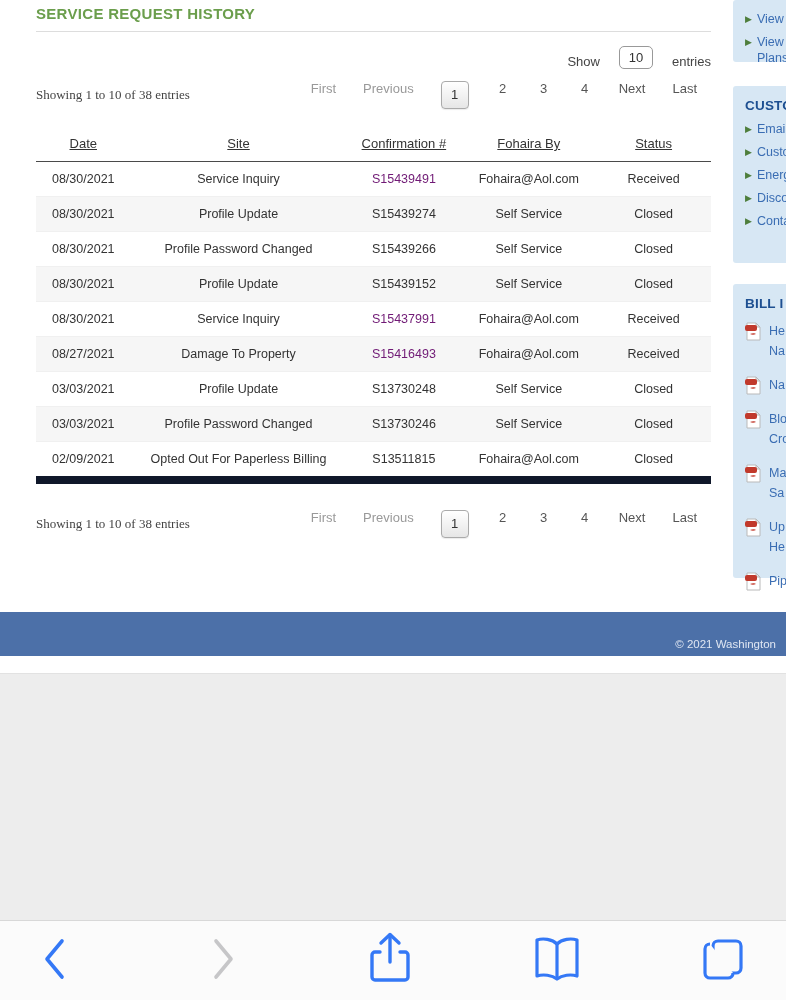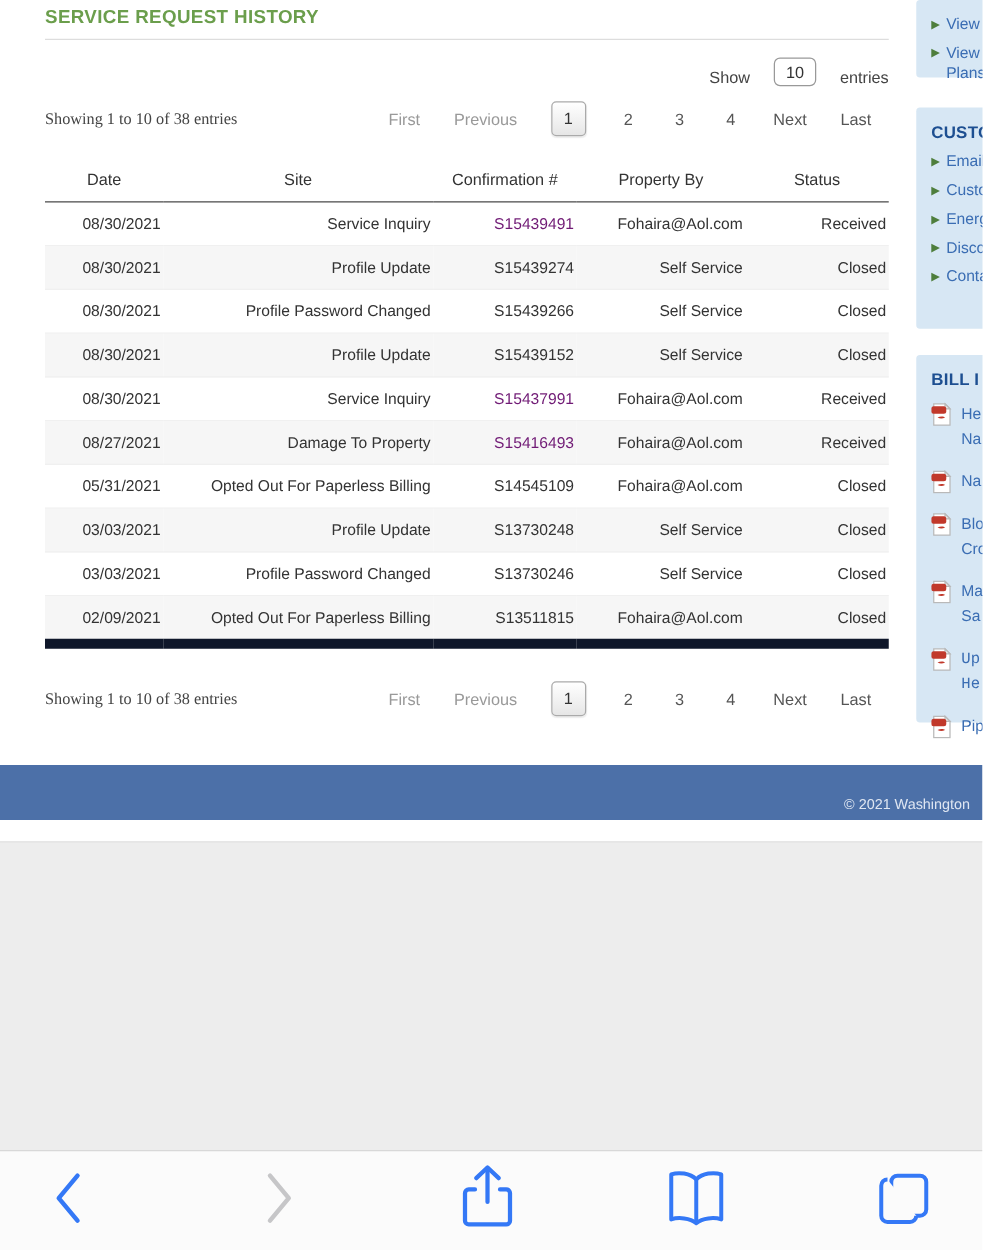--- a/index.html
+++ b/index.html
@@ -13,31 +13,31 @@
   .title-rule { margin-top:9px; border:none; border-top:1px solid #ddd; }
 
   .show-row { display:flex; justify-content:flex-end; align-items:flex-end; margin-top:14px; gap:19px;
     font-size:13px; color:#444; }
   .show-box { width:34px; height:23px; border:1px solid #999; border-radius:5px; text-align:center;
     font-size:13px; color:#333; font-family:inherit; background:#fff; }
 
   .paging-row { display:flex; align-items:center; margin-top:12px; font-size:13px; color:#444; min-height:28px; }
   .paging-row.bottom { margin-top:26px; }
   .showing { font-size:13px; color:#444;font-family:Liberation Serif, serif; }
-  .pagination { margin-left:auto; display:flex; align-items:center; gap:27px; padding-right:14px; }
+  .pagination { margin-left:auto; display:flex; gap:27px; padding-right:14px; }
   .pg-item { font-size:13px; color:#555; cursor:pointer; }
   .pg-item.muted { color:#999; }
   .pg-num { display:inline-block; min-width:14px; text-align:center; }
   .pg-num.active { width:28px; height:28px; line-height:26px; border:1px solid #aaa; border-radius:4px;
     background:linear-gradient(#ffffff,#e6e6e6); color:#333; box-shadow:0 1px 1px rgba(0,0,0,.08); }
 
   table.req { width:100%; border-collapse:collapse; margin-top:17px; }
   table.req th { font-size:13px; font-weight:400; color:#333; padding:10px 2px; text-align:center;
-    border-bottom:1px solid #4a4a4a; }
-  table.req td { font-size:12.5px; color:#333; padding:10px 2px; text-align:right; }
+    border-bottom:1px solid #4a4a4a;text-decoration:underline; }
+  table.req td { font-size:12.5px; color:#333; padding:10px 2px; text-align:center; }
   table.req tbody tr:nth-child(even) { background:#f6f6f6; }
   table.req tbody tr { border-bottom:1px solid #f0f0f0; }
   table.req tbody tr:last-child { border-bottom:8px solid #0f172a; }
   td.conf a { color:#701a75; text-decoration:none; cursor:pointer; }
   td.conf span { color:#333; }
   .col-date{width:14%;} .col-type{width:32%;} .col-conf{width:17%;} .col-asst{width:20%;} .col-status{width:17%;}
 
   
   .sidebar { position:absolute; left:733px; top:0; width:160px; }
   .side-box { background:#d7e7f4; border-radius:3px; padding:8px 10px 10px 12px; margin-bottom:0; }
@@ -104,21 +104,21 @@
           <col class="col-type">
           <col class="col-conf">
           <col class="col-asst">
           <col class="col-status">
       </colgroup>
       <thead>
           <tr id="req-head">
             <th>Date</th>
             <th>Site</th>
             <th>Confirmation #</th>
-            <th>Property By</th>
+            <th>Fohaira By</th>
             <th>Status</th>
           </tr>
         </thead>
       <tbody id="req-body">
           <tr>
             <td class="date">08/30/2021</td>
             <td class="type">Service Inquiry</td>
             <td class="conf"><a>S15439491</a></td>
             <td class="asst">Fohaira@Aol.com</td>
             <td class="status">Received</td>
@@ -150,27 +150,20 @@
             <td class="conf"><a>S15437991</a></td>
             <td class="asst">Fohaira@Aol.com</td>
             <td class="status">Received</td>
           </tr>
           <tr>
             <td class="date">08/27/2021</td>
             <td class="type">Damage To Property</td>
             <td class="conf"><a>S15416493</a></td>
             <td class="asst">Fohaira@Aol.com</td>
             <td class="status">Received</td>
-          </tr>
-          <tr>
-            <td class="date">05/31/2021</td>
-            <td class="type">Opted Out For Paperless Billing</td>
-            <td class="conf"><span>S14545109</span></td>
-            <td class="asst">Fohaira@Aol.com</td>
-            <td class="status">Closed</td>
           </tr>
           <tr>
             <td class="date">03/03/2021</td>
             <td class="type">Profile Update</td>
             <td class="conf"><span>S13730248</span></td>
             <td class="asst">Self Service</td>
             <td class="status">Closed</td>
           </tr>
           <tr>
             <td class="date">03/03/2021</td>
@@ -283,21 +276,21 @@
             <span class="txt" style="white-space: pre-line;">Ma
 Sa</span>
           </div>
           <div class="pdf-item">
             <svg class="pdf-ico" width="17" height="19" viewBox="0 0 17 19">
               <path d="M2 1 h9 l4 4 v13 h-13 z" fill="#fff" stroke="#b9b9b9" stroke-width="1"></path>
               <path d="M11 1 l4 4 h-4 z" fill="#e6e6e6" stroke="#b9b9b9" stroke-width="1"></path>
               <rect x="0" y="3" width="12" height="6" rx="2" fill="#c1392b"></rect>
               <path d="M5 12 c2 -1 5 -1 6 0 c-2 1 -4 1 -6 0 z" fill="#c1392b"></path>
             </svg>
-            <span class="txt" style="white-space: pre-line; font-family: Liberation Mono, monospace;">Up
+            <span class="txt" style="white-space: pre-line;">Up
 He</span>
           </div>
           <div class="pdf-item">
             <svg class="pdf-ico" width="17" height="19" viewBox="0 0 17 19">
               <path d="M2 1 h9 l4 4 v13 h-13 z" fill="#fff" stroke="#b9b9b9" stroke-width="1"></path>
               <path d="M11 1 l4 4 h-4 z" fill="#e6e6e6" stroke="#b9b9b9" stroke-width="1"></path>
               <rect x="0" y="3" width="12" height="6" rx="2" fill="#c1392b"></rect>
               <path d="M5 12 c2 -1 5 -1 6 0 c-2 1 -4 1 -6 0 z" fill="#c1392b"></path>
             </svg>
             <span class="txt" style="white-space: pre-line;">Pip</span>

